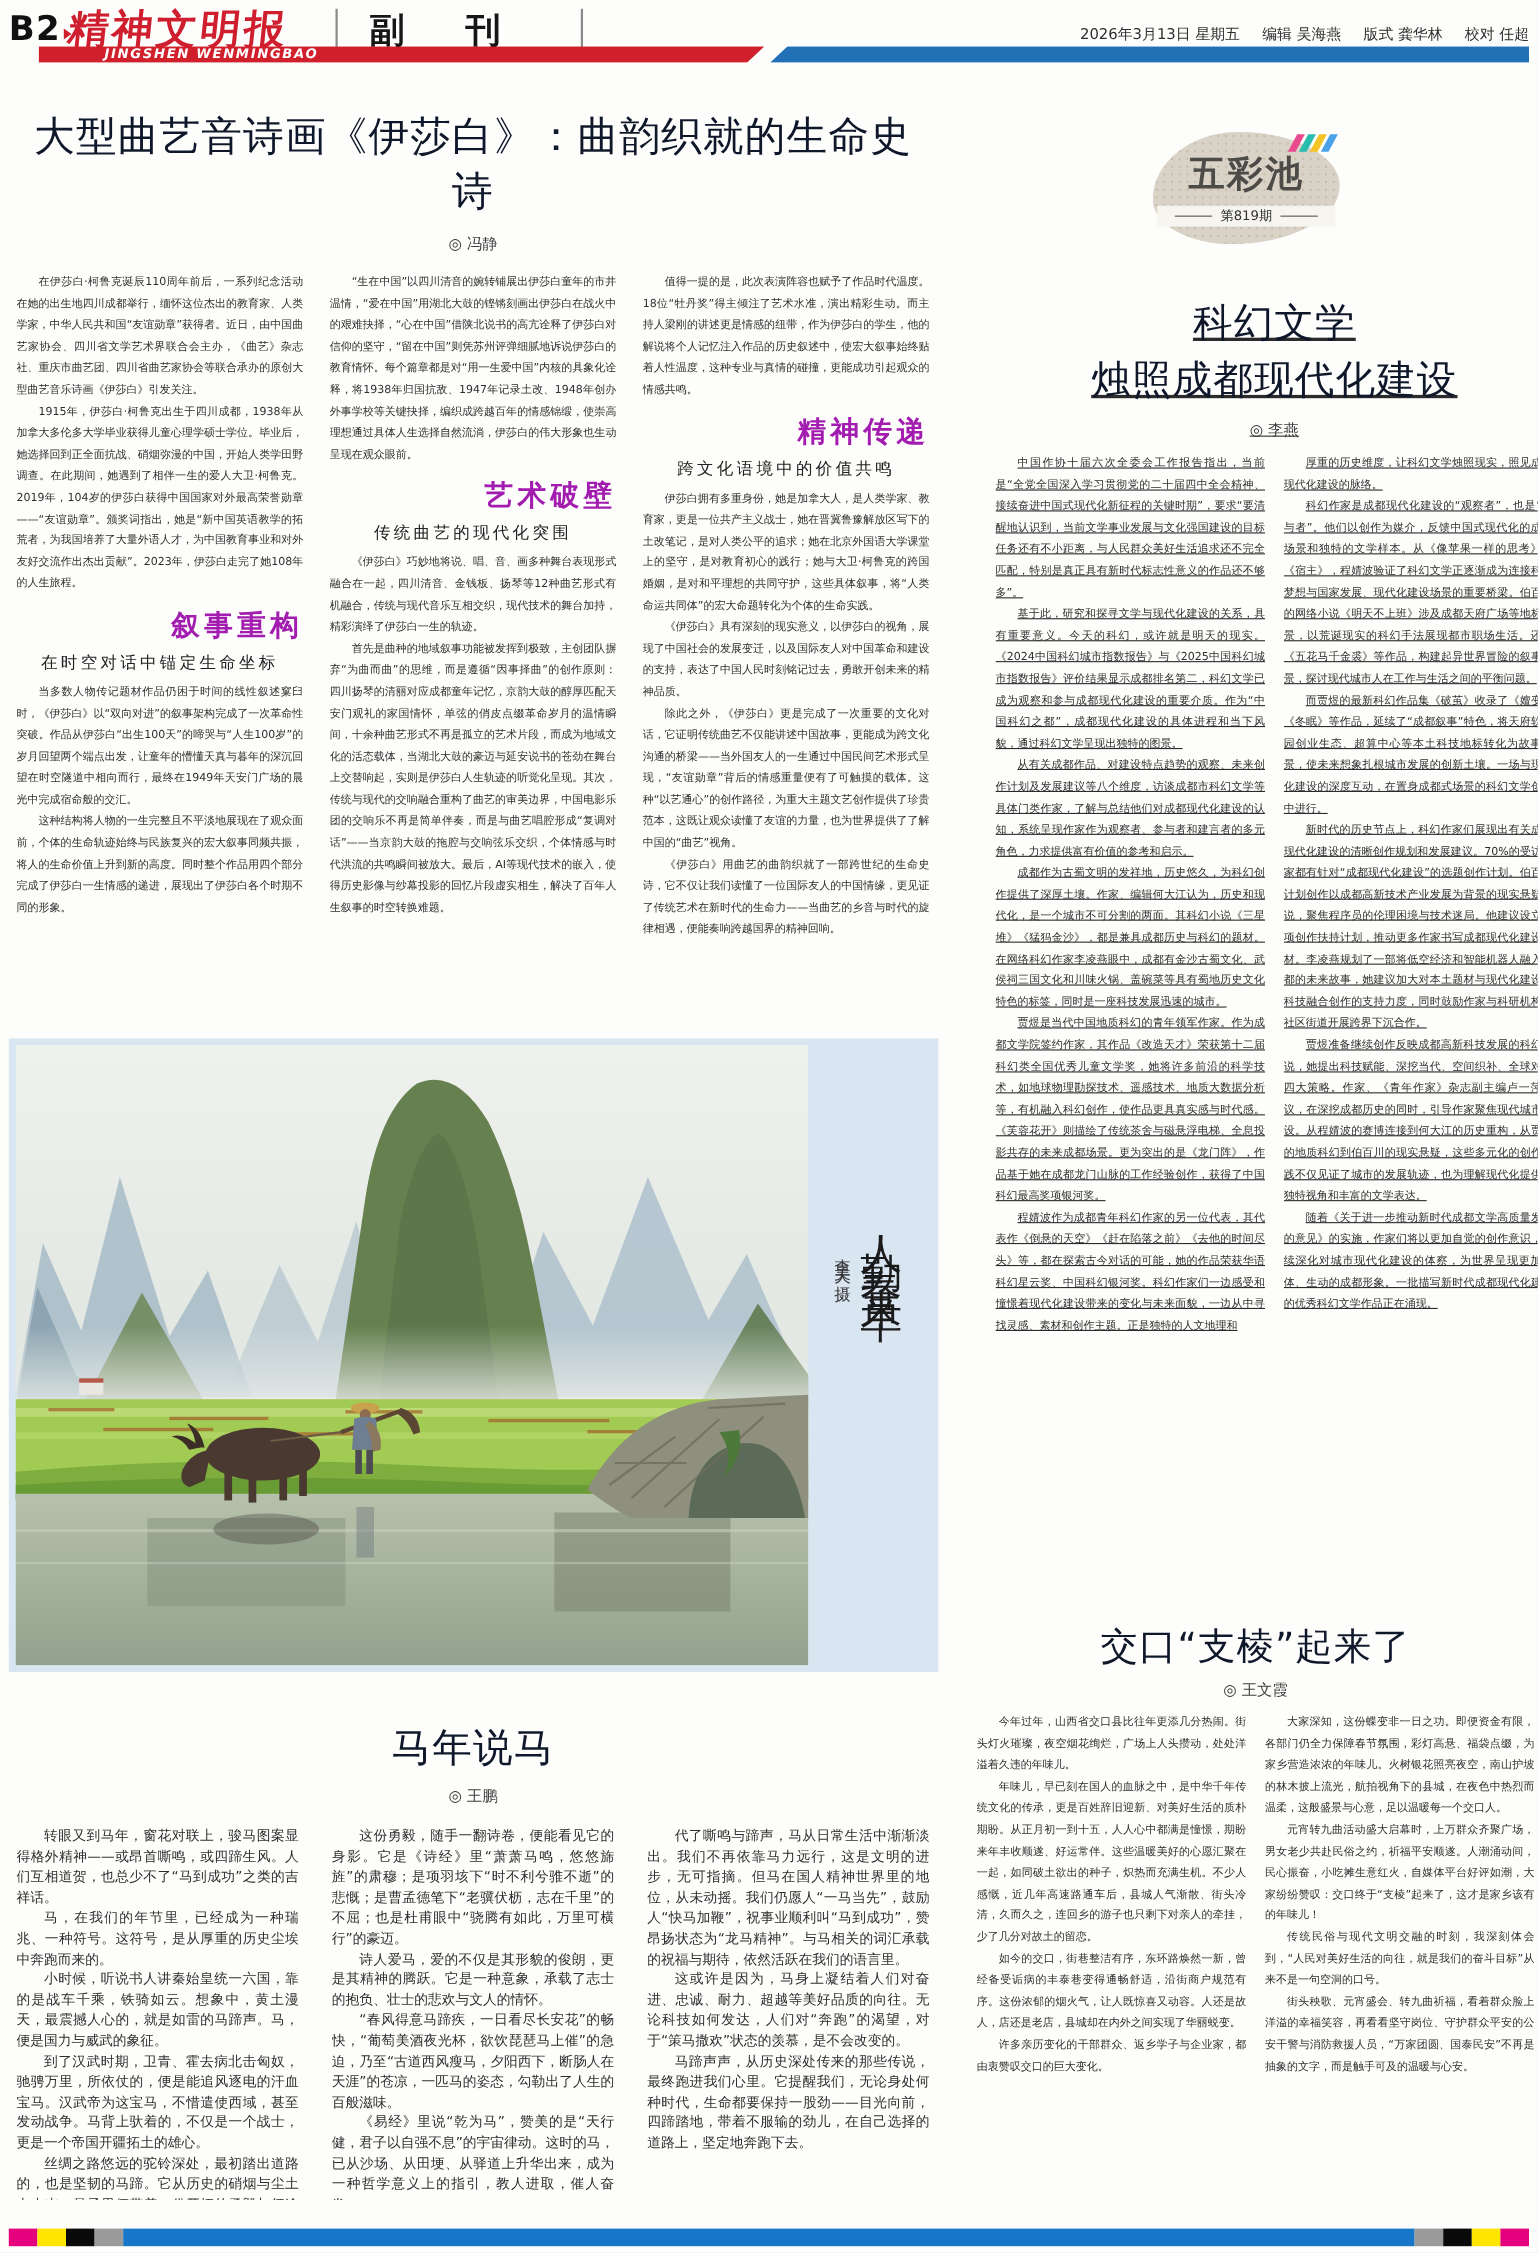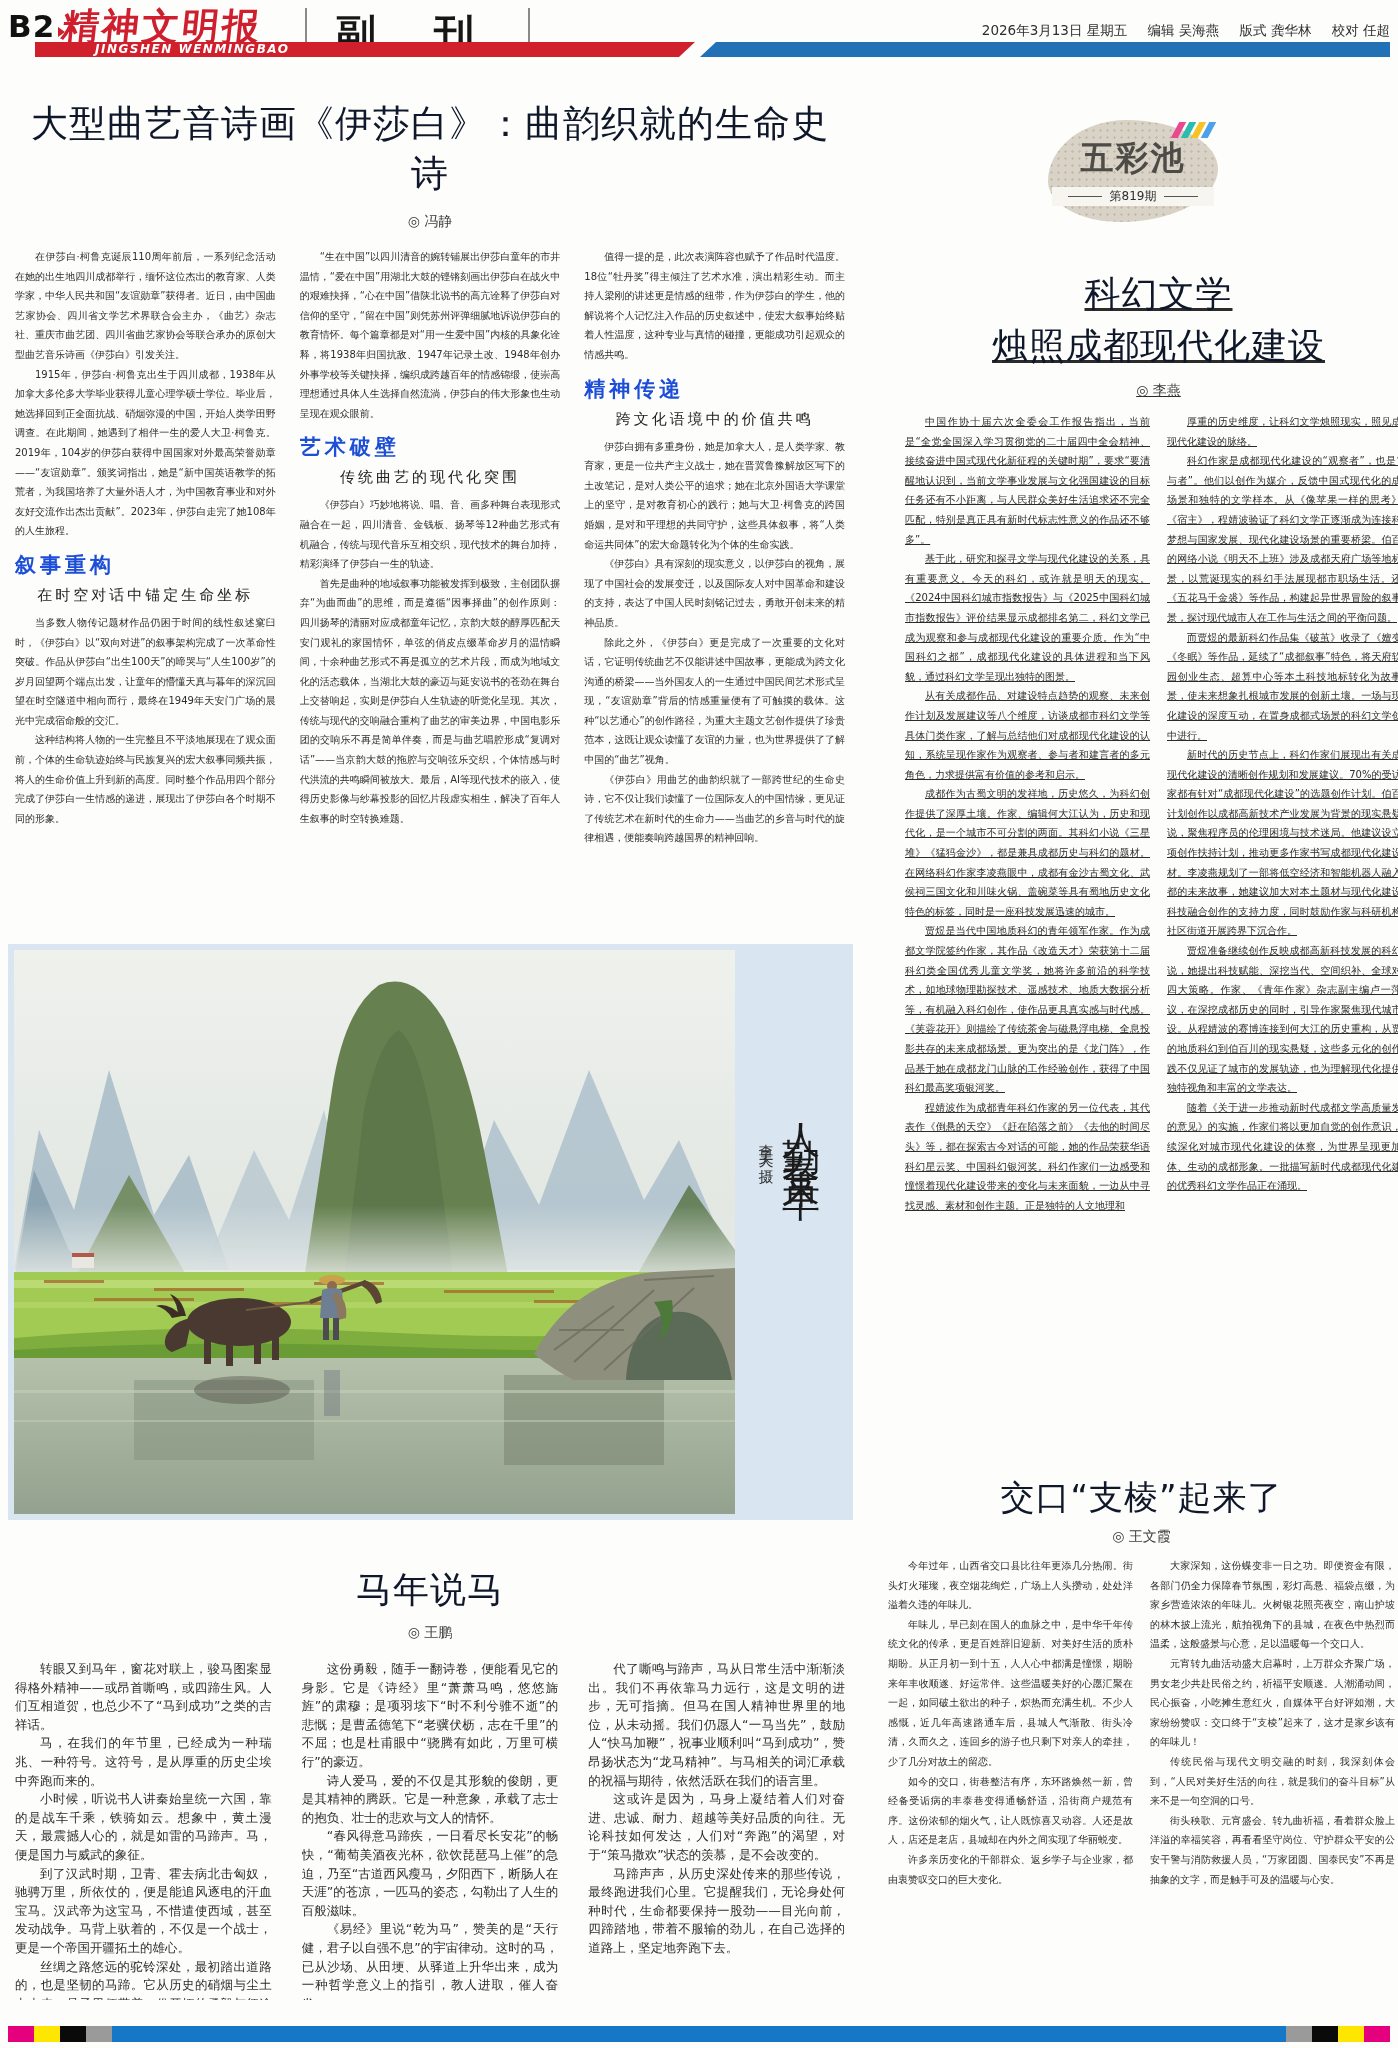--- a/index.html
+++ b/index.html
@@ -7,37 +7,37 @@
         font-family:"DejaVu Sans",sans-serif;color:#2b2b2b;}
   
   .masthead{position:absolute;left:0;top:0;width:1398px;height:64px;}
   .pagecode{position:absolute;left:8px;top:8px;font-size:31px;font-weight:900;color:#111;letter-spacing:1px;}
   .pagecode:after{content:"";display:inline-block;margin-left:3px;width:0;height:0;
         border-left:7px solid #d0202c;border-top:5px solid transparent;border-bottom:5px solid transparent;}
   .logo-cn{position:absolute;left:62px;top:2px;font-size:37px;font-weight:900;color:#cf1f2e;
         transform:skewX(-6deg);letter-spacing:3px;font-family:"DejaVu Serif",serif;}
   .mast-rule{position:absolute;top:8px;width:2px;height:36px;background:#8a8a8a;}
   .rule1{left:305px;} .rule2{left:528px;}
-  .fukan{position:absolute;left:336px;top:6px;font-size:40px;font-weight:600;letter-spacing:22px;color:#161616;}
+  .fukan{position:absolute;left:336px;top:6px;font-size:32px;font-weight:600;letter-spacing:22px;color:#161616;}
   .dateline{position:absolute;right:8px;top:22px;font-size:13.5px;color:#2e2e2e;}
   .dateline span{margin-left:16px;}
   .band-red{position:absolute;left:35px;top:42px;width:660px;height:15px;background:#d0202c;
         clip-path:polygon(0 0,100% 0,calc(100% - 16px) 100%,0 100%);}
   .band-blue{position:absolute;left:700px;top:42px;width:690px;height:15px;background:#2271b6;
         clip-path:polygon(16px 0,100% 0,100% 100%,0 100%);}
   .pinyin{position:absolute;left:95px;top:42px;font-size:12px;font-style:italic;font-weight:800;
         color:#fff;letter-spacing:1.5px;z-index:2;}
   
   .headline{text-align:center;font-weight:500;color:#0f172a;letter-spacing:1px;}
   .byline{text-align:center;font-size:14px;color:#3c3c3c;}
   .cols{display:flex;overflow:hidden;}
   .col{flex:1;overflow:hidden;}
   .col p{margin:0;font-size:10px;line-height:19.6px;text-align:justify;text-indent:2em;color:#2d2d2d;}
   .subhead{margin:10px 0 8px;}
-  .sh1{text-align:left;font-size:21px;font-weight:700;color:#1d4ed8;letter-spacing:4px;}
+  .sh1{text-align:right;font-size:26px;font-weight:700;color:#a21caf;letter-spacing:4px;}
   .sh2{text-align:center;font-size:15px;color:#222;letter-spacing:3px;margin-top:7px;
        font-family:"DejaVu Serif",serif;}
   
   .lead{position:absolute;left:15px;top:95px;width:830px;}
   .lead .headline{font-size:37px;line-height:50px;padding-top:4px;}
   .lead .byline{margin:14px 0 16px;}
   .lead .cols{margin-top:12px;height:742px;gap:24px;}
   
   .badge{position:absolute;left:1048px;top:120px;width:170px;height:102px;background:#d9d2c6;
         border-radius:46% 54% 58% 42%/60% 48% 52% 40%;

